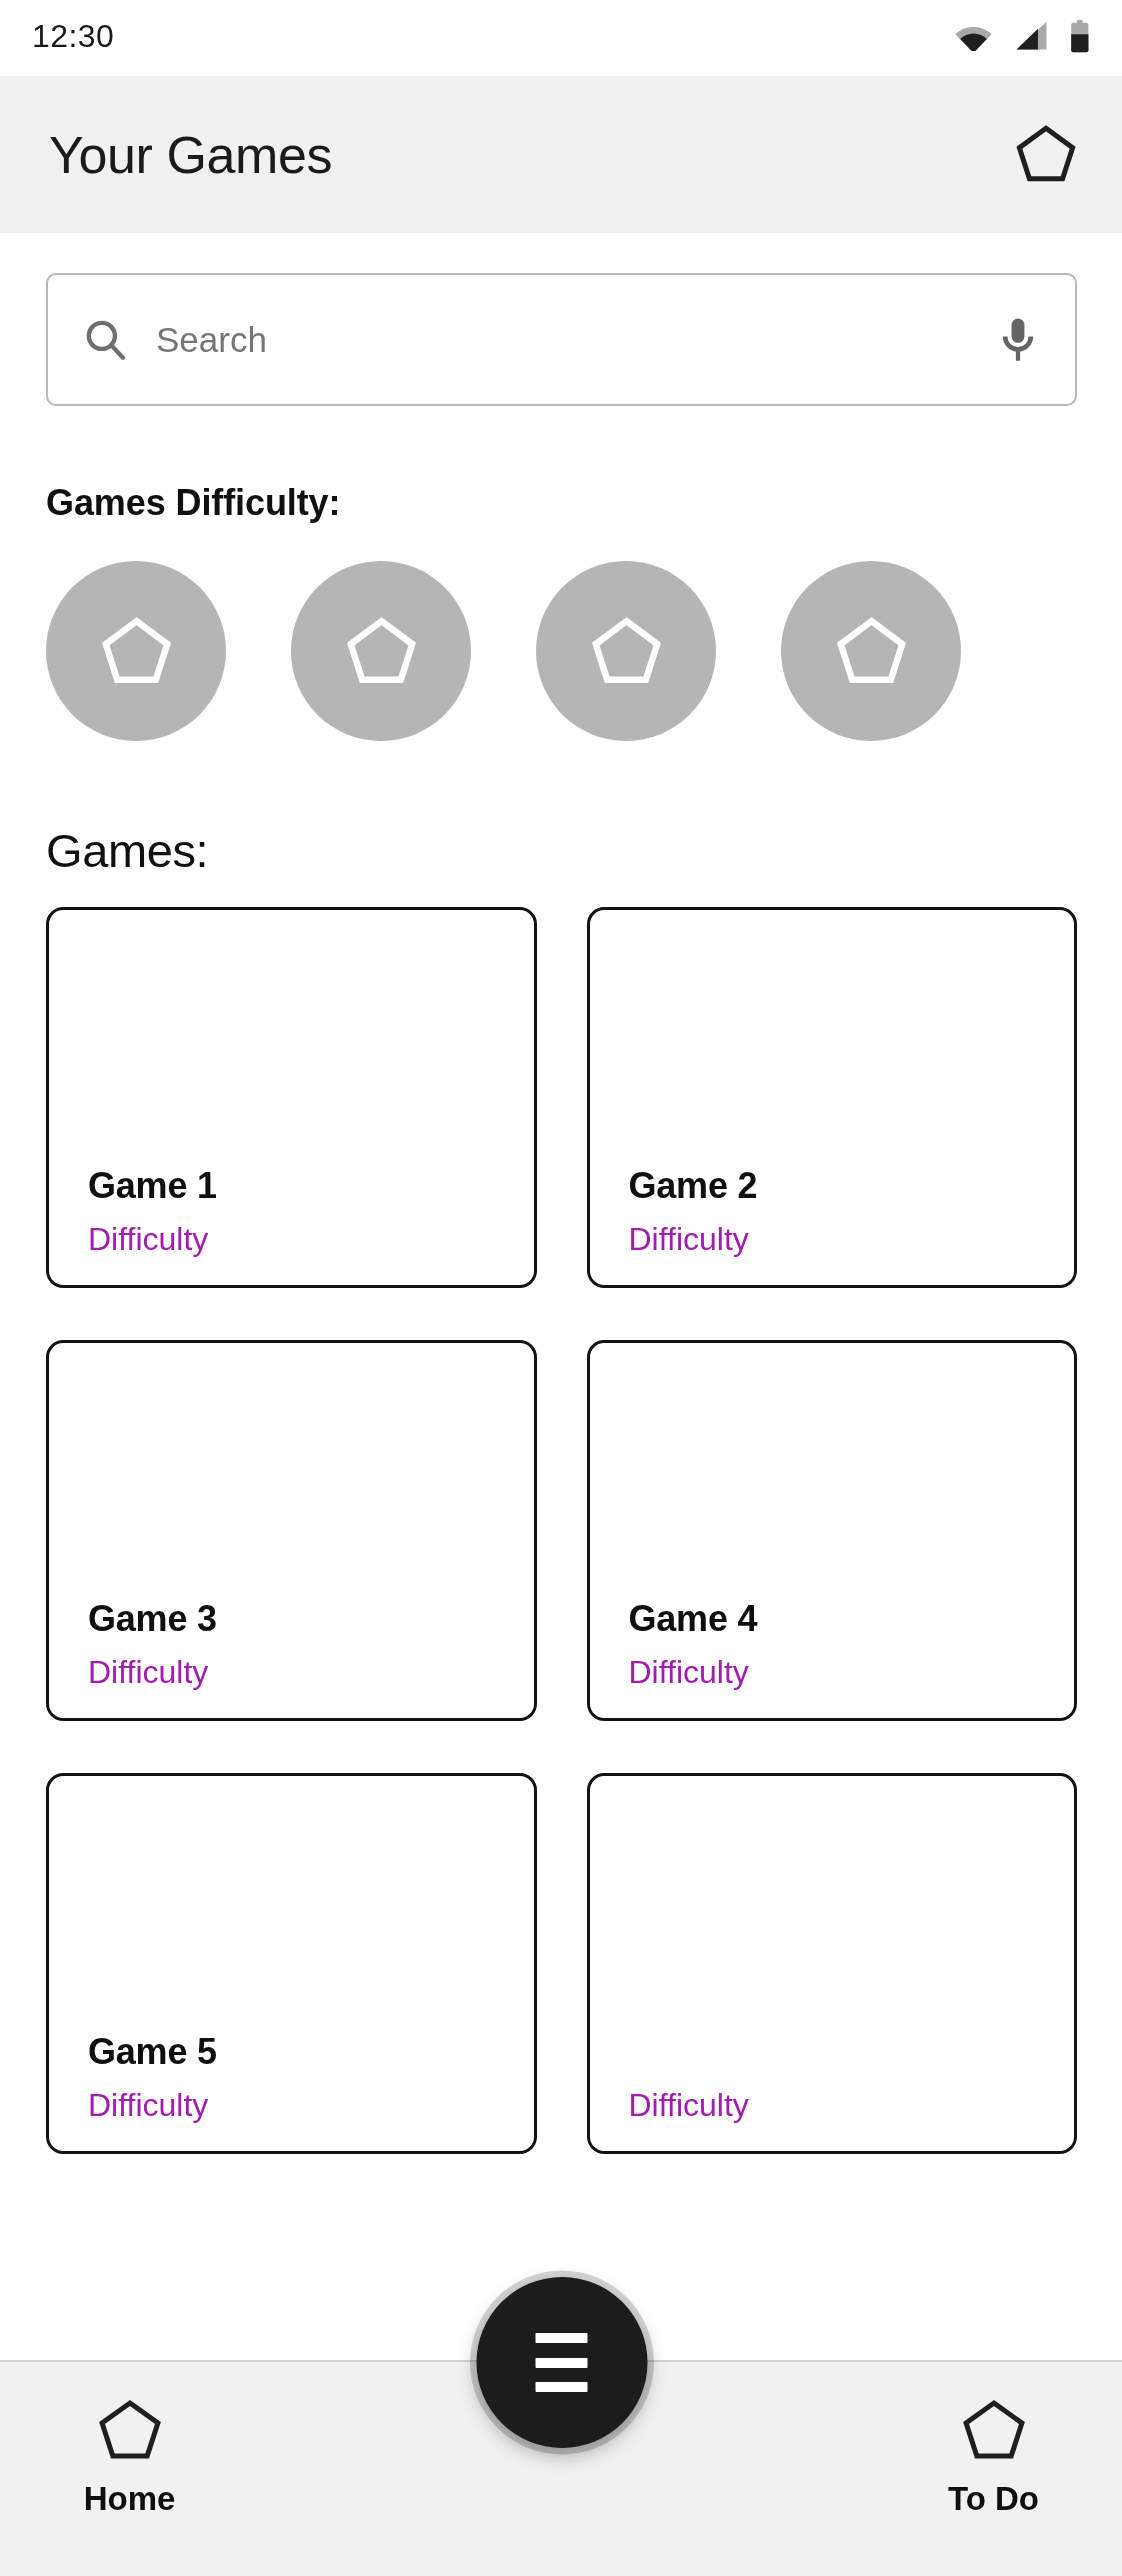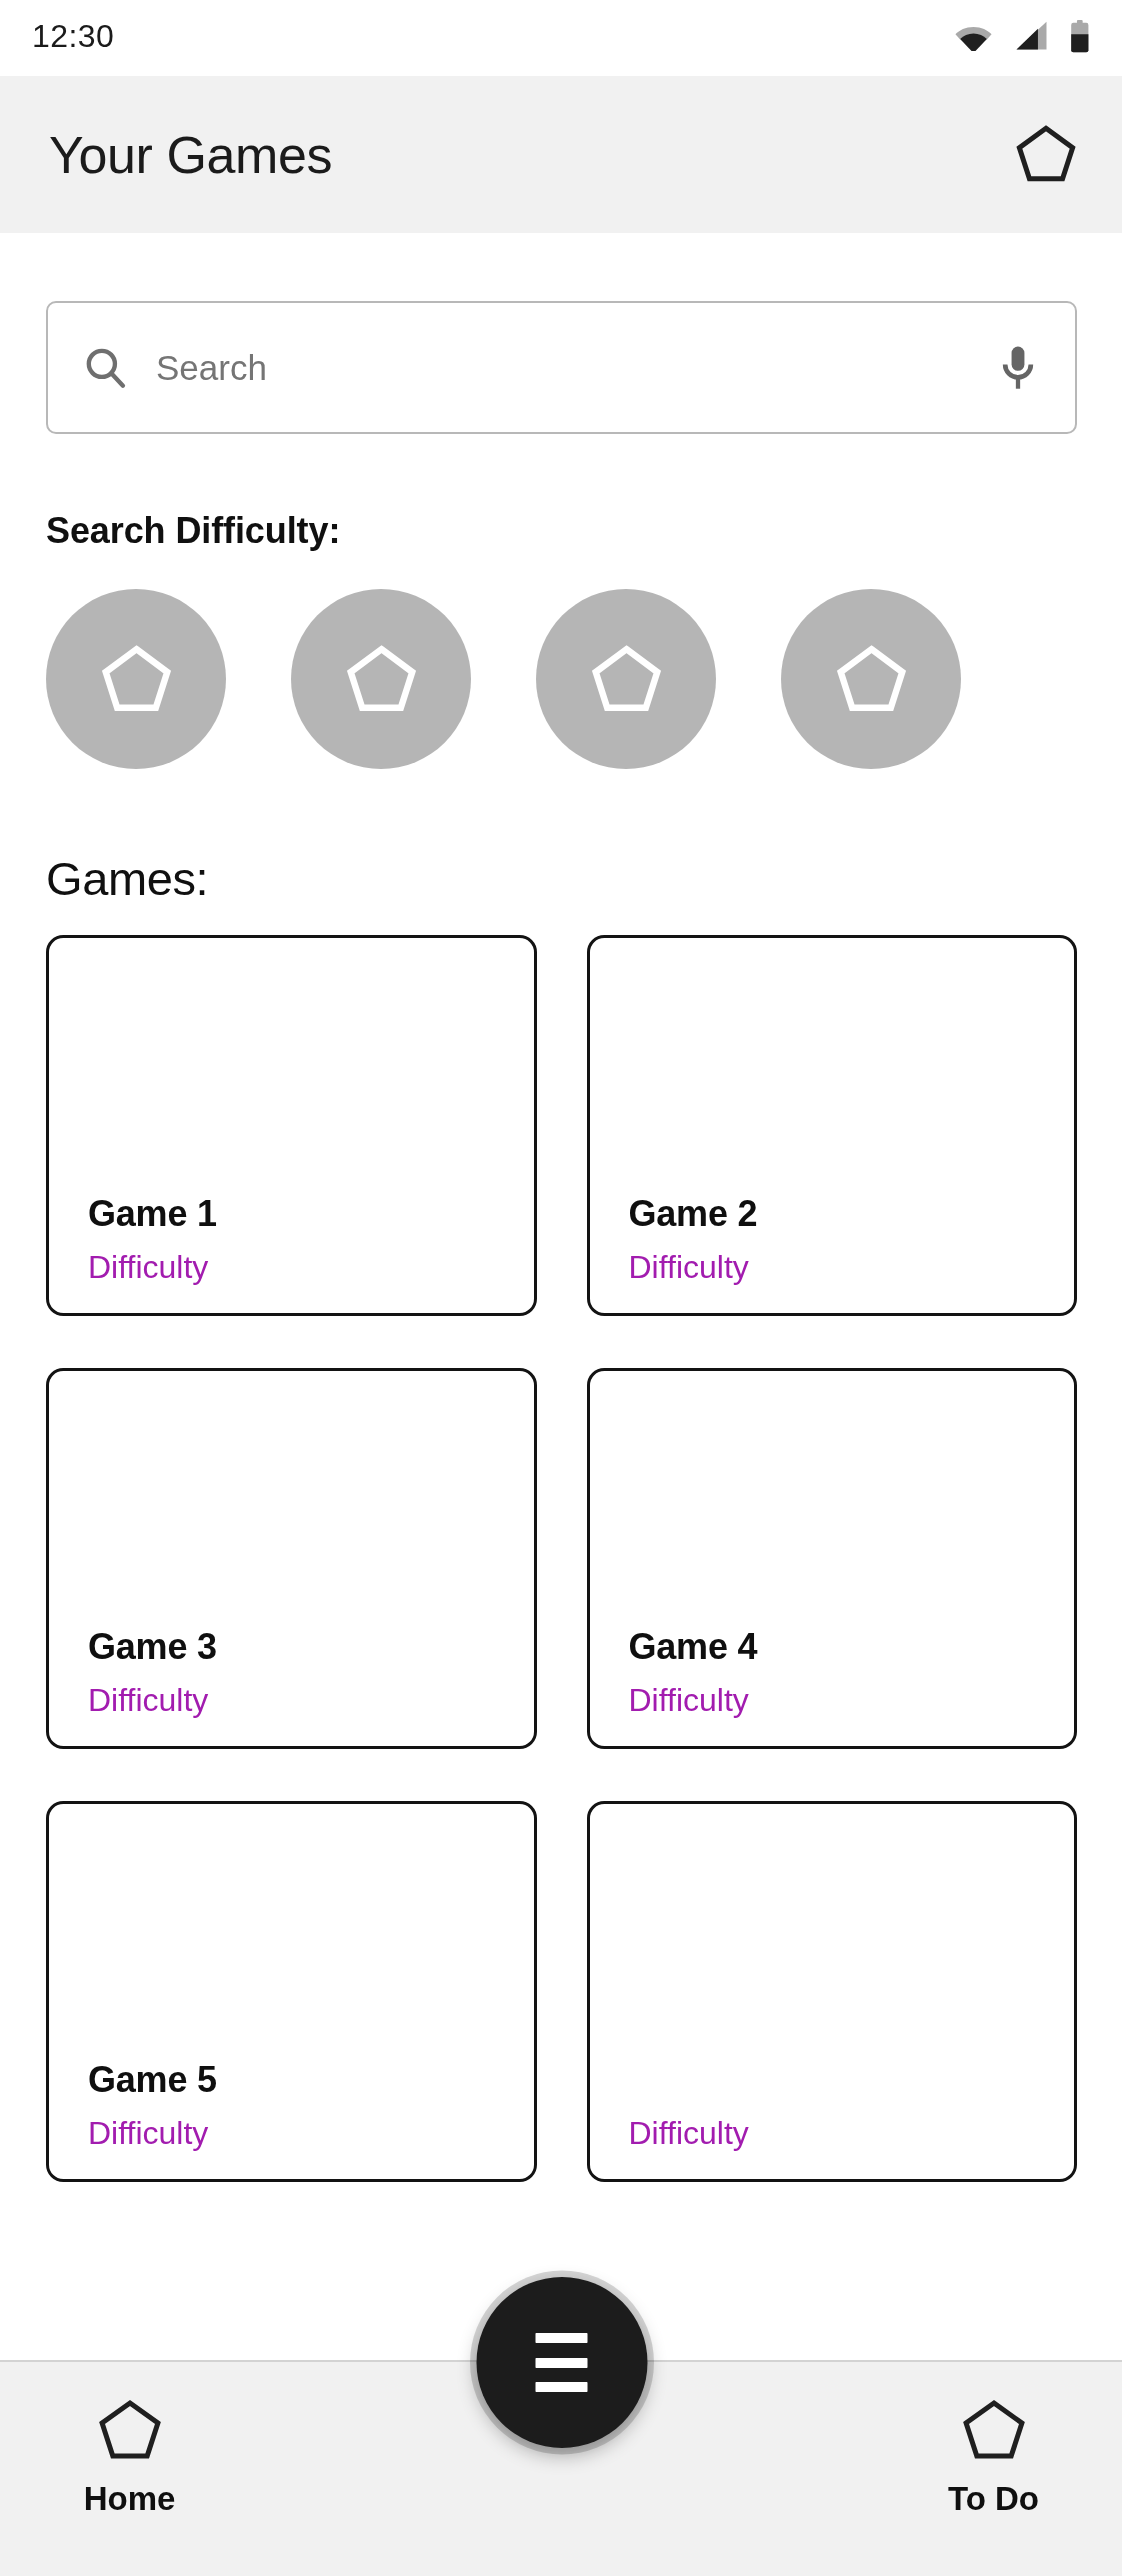--- a/index.html
+++ b/index.html
@@ -74,21 +74,21 @@
   
   .content {
     flex: 1 1 auto;
     background: #ffffff;
     padding: 0 46px;
     position: relative;
     overflow: hidden;
   }
 
   
-  .search-wrap { padding-top: 68px; }
+  .search-wrap { padding-top: 40px; }
   .search-bar {
     height: 133px;
     border: 2.2px solid #b8b8b8;
     border-radius: 10px;
     background: #ffffff;
     display: flex;
     align-items: center;
     padding: 0 32px 0 32px;
     gap: 26px;
   }
@@ -284,21 +284,21 @@
           <svg width="40" height="50" viewBox="0 0 56 70">
             <rect x="19" y="5" width="18" height="34" rx="9" fill="#656565"></rect>
             <path d="M10 30 a18 18 0 0 0 36 0" fill="none" stroke="#656565" stroke-width="6.5"></path>
             <line x1="28" y1="48" x2="28" y2="64" stroke="#656565" stroke-width="6"></line>
           </svg>
         </span>
       </div>
     </div>
 
     <div>
-      <div class="difficulty-label">Search Difficulty:</div>
+      <div class="difficulty-label">Games Difficulty:</div>
       <div class="difficulty-row">
         <div class="difficulty-chip">
           <span>
             <svg width="73" height="71" viewBox="0 0 102 98">
               <path d="M51 8 L94 40 L78 90 L24 90 L8 40 Z" fill="none" stroke="#ffffff" stroke-width="9" stroke-linejoin="miter"></path>
             </svg>
           </span>
         </div>
         <div class="difficulty-chip">
           <span>

